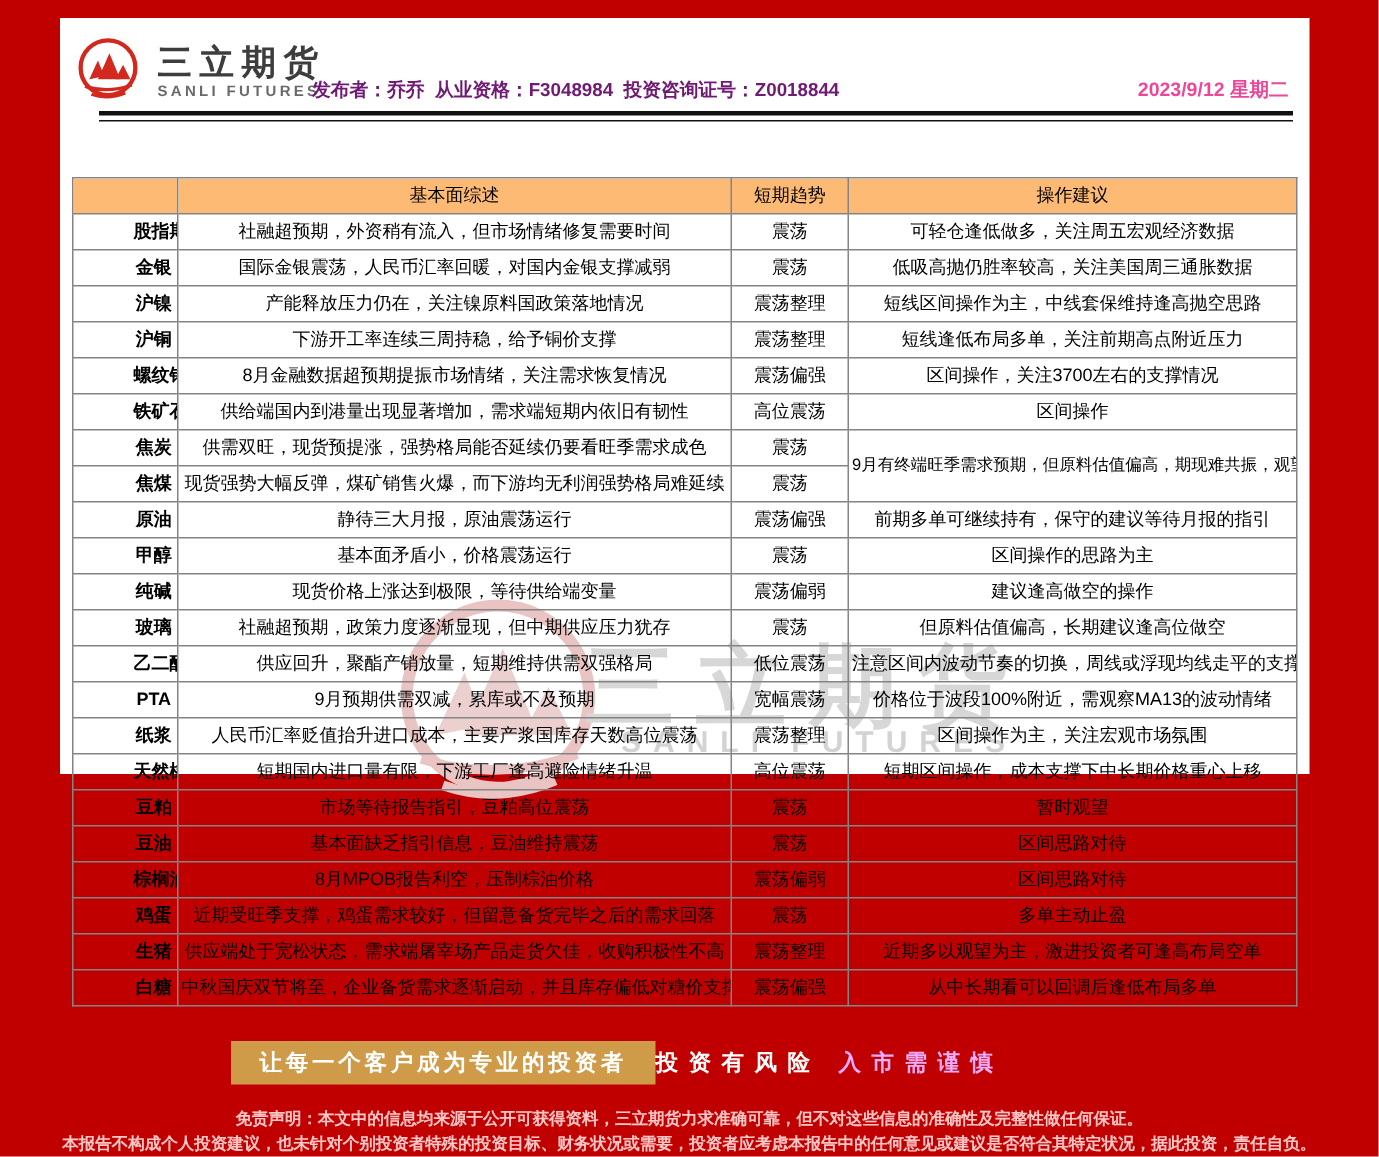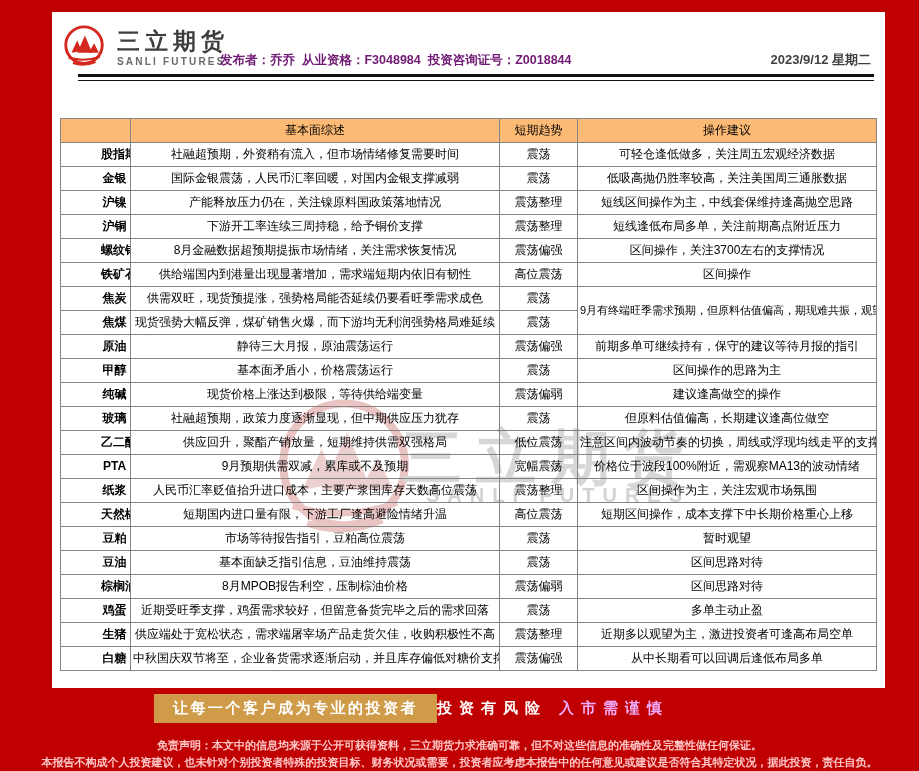--- a/index.html
+++ b/index.html
@@ -2,32 +2,31 @@
 <html><head>
 <meta charset="utf-8">
 <style>
   html,body{margin:0;padding:0;}
   body{
     width:919px;height:771px;position:relative;overflow:hidden;
     background:#c00000;
     font-family:"Liberation Sans","DejaVu Sans",sans-serif;
   }
   .panel{
-    position:absolute;left:40px;top:12px;width:833px;height:676px;
+    position:absolute;left:40px;top:12px;width:833px;height:504px;
     background:#ffffff;
-    margin-left:12px;
   }
   
   .logo-wrap{position:absolute;left:8px;top:12px;display:flex;align-items:center;gap:9px;}
   .logo-mark{width:48px;height:48px;flex:0 0 auto;}
   .logo-text{display:flex;flex-direction:column;line-height:1;}
   .logo-cn{font-size:23px;font-weight:700;color:#3d3d3d;letter-spacing:5px;}
   .logo-en{font-size:10px;font-weight:700;color:#6a6a6a;letter-spacing:2.2px;margin-top:4px;}
   .pub-line{position:absolute;left:168px;top:40px;font-size:12.5px;font-weight:700;color:#701a75;white-space:pre;}
-  .date-line{position:absolute;right:14px;top:39px;font-size:13px;font-weight:700;color:#404040;}
+  .date-line{position:absolute;right:14px;top:39px;font-size:13px;font-weight:700;color:#ec4899;}
   .head-rule{position:absolute;left:26px;right:11px;top:62px;height:3px;
     border-top:3px solid #111;border-bottom:1px solid #111;}
   .page-title{position:absolute;left:0;top:73px;width:100%;text-align:center;
     font-size:27px;color:#000;letter-spacing:2px;}
   
   .wm{position:absolute;z-index:0;pointer-events:none;}
   .wm-logo{left:212px;top:382px;width:160px;height:160px;}
   .wm-cn{left:350px;top:406px;font-size:60px;font-weight:700;color:#d7d7d7;letter-spacing:14px;white-space:nowrap;}
   .wm-en{left:374px;top:472px;font-size:20px;font-weight:700;color:#d3d3d3;letter-spacing:8px;white-space:nowrap;}
   

